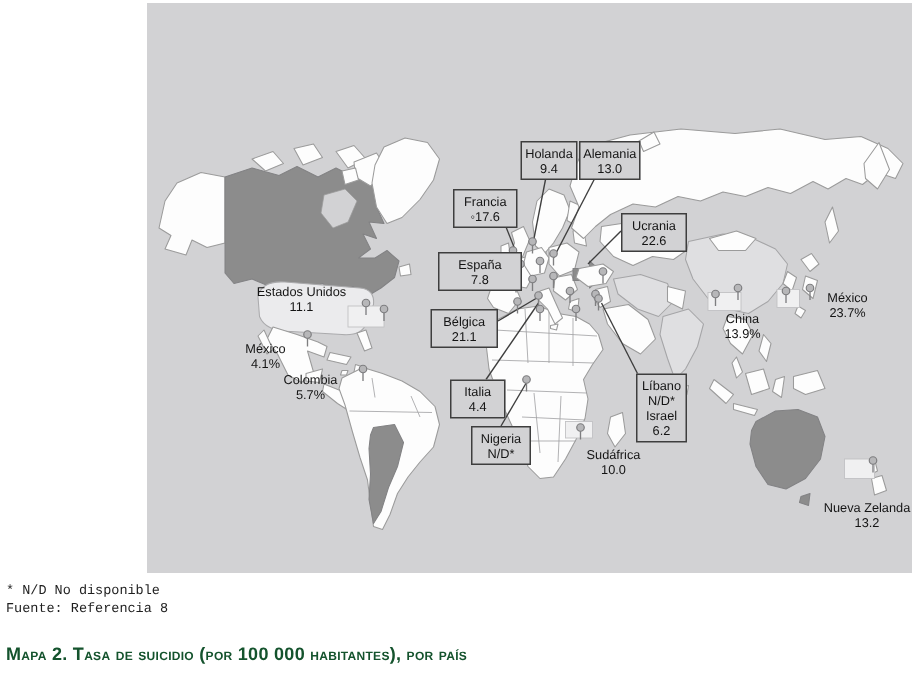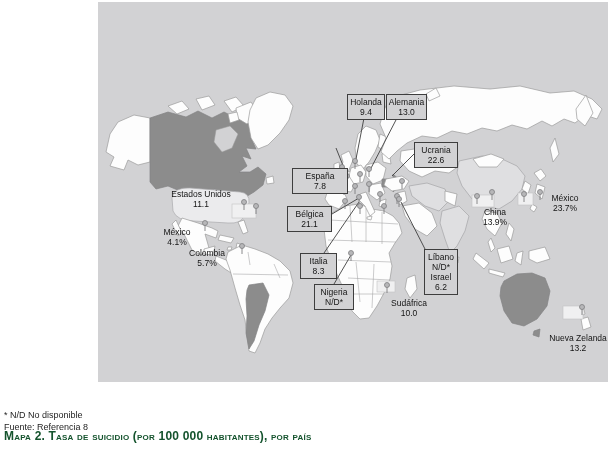--- a/index.html
+++ b/index.html
@@ -18,21 +18,21 @@
   .ldr{stroke:#3e3e3e;stroke-width:.9;fill:none;}
   .pinhead{fill:#b7b7b9;stroke:#7e7e80;stroke-width:.8;}
   .pinstem{stroke:#7e7e80;stroke-width:.9;}
   .litebox{fill:#f0f0f1;stroke:#c2c2c4;stroke-width:.6;}
 
   
   .box-label{position:absolute;box-sizing:border-box;background:#d2d2d4;border:1.4px solid #3e3e3e;
              text-align:center;font-size:8.5px;line-height:10px;padding:2px 1px;color:#141414;}
   .plain-label{position:absolute;text-align:center;font-size:8.5px;line-height:10px;color:#141414;}
 
-  #footnotes{position:absolute;left:4px;top:409px;font-size:9px;line-height:12px;color:#1e1e1e;}
+  #footnotes{position:absolute;left:4px;top:388px;font-size:9px;line-height:12px;color:#1e1e1e;font-family:Liberation Mono, monospace;}
   #caption{position:absolute;left:4px;top:429px;font-size:12px;font-weight:bold;
            font-variant:small-caps;letter-spacing:.2px;color:#14532d;}
 </style>
 </head>
 <body>
 
 <div id="page">
 
   <div id="map-area">
     <svg width="510" height="379" viewBox="0 0 510 379">
@@ -171,20 +171,24 @@
           <use href="#pin" x="289" y="284"></use>
         <use href="#pin" x="379" y="195"></use>
           <use href="#pin" x="394" y="191"></use>
         <use href="#pin" x="426" y="193"></use>
           <use href="#pin" x="442" y="191"></use>
         <use href="#pin" x="484" y="306"></use>
       </g>
     </svg>
   </div>
 
+  <div class="box-label" style="left:302px;top:126px;width:43px">
+    <div>Francia</div>
+    <div>◦17.6</div>
+  </div>
   <div class="box-label" style="left:347px;top:94px;width:38px">
     <div>Holanda</div>
     <div>9.4</div>
   </div>
   <div class="box-label" style="left:386px;top:94px;width:41px">
     <div>Alemania</div>
     <div>13.0</div>
   </div>
   <div class="box-label" style="left:414px;top:142px;width:44px">
     <div>Ucrania</div>
@@ -193,21 +197,21 @@
   <div class="box-label" style="left:292px;top:168px;width:56px">
     <div>España</div>
     <div>7.8</div>
   </div>
   <div class="box-label" style="left:287px;top:206px;width:45px">
     <div>Bélgica</div>
     <div>21.1</div>
   </div>
   <div class="box-label" style="left:300px;top:253px;width:37px">
     <div>Italia</div>
-    <div>8.3</div>
+    <div>4.4</div>
   </div>
   <div class="box-label" style="left:314px;top:284px;width:40px">
     <div>Nigeria</div>
     <div>N/D*</div>
   </div>
   <div class="box-label" style="left:424px;top:249px;width:34px">
     <div>Líbano</div>
     <div>N/D*</div>
     <div>Israel</div>
     <div>6.2</div>

